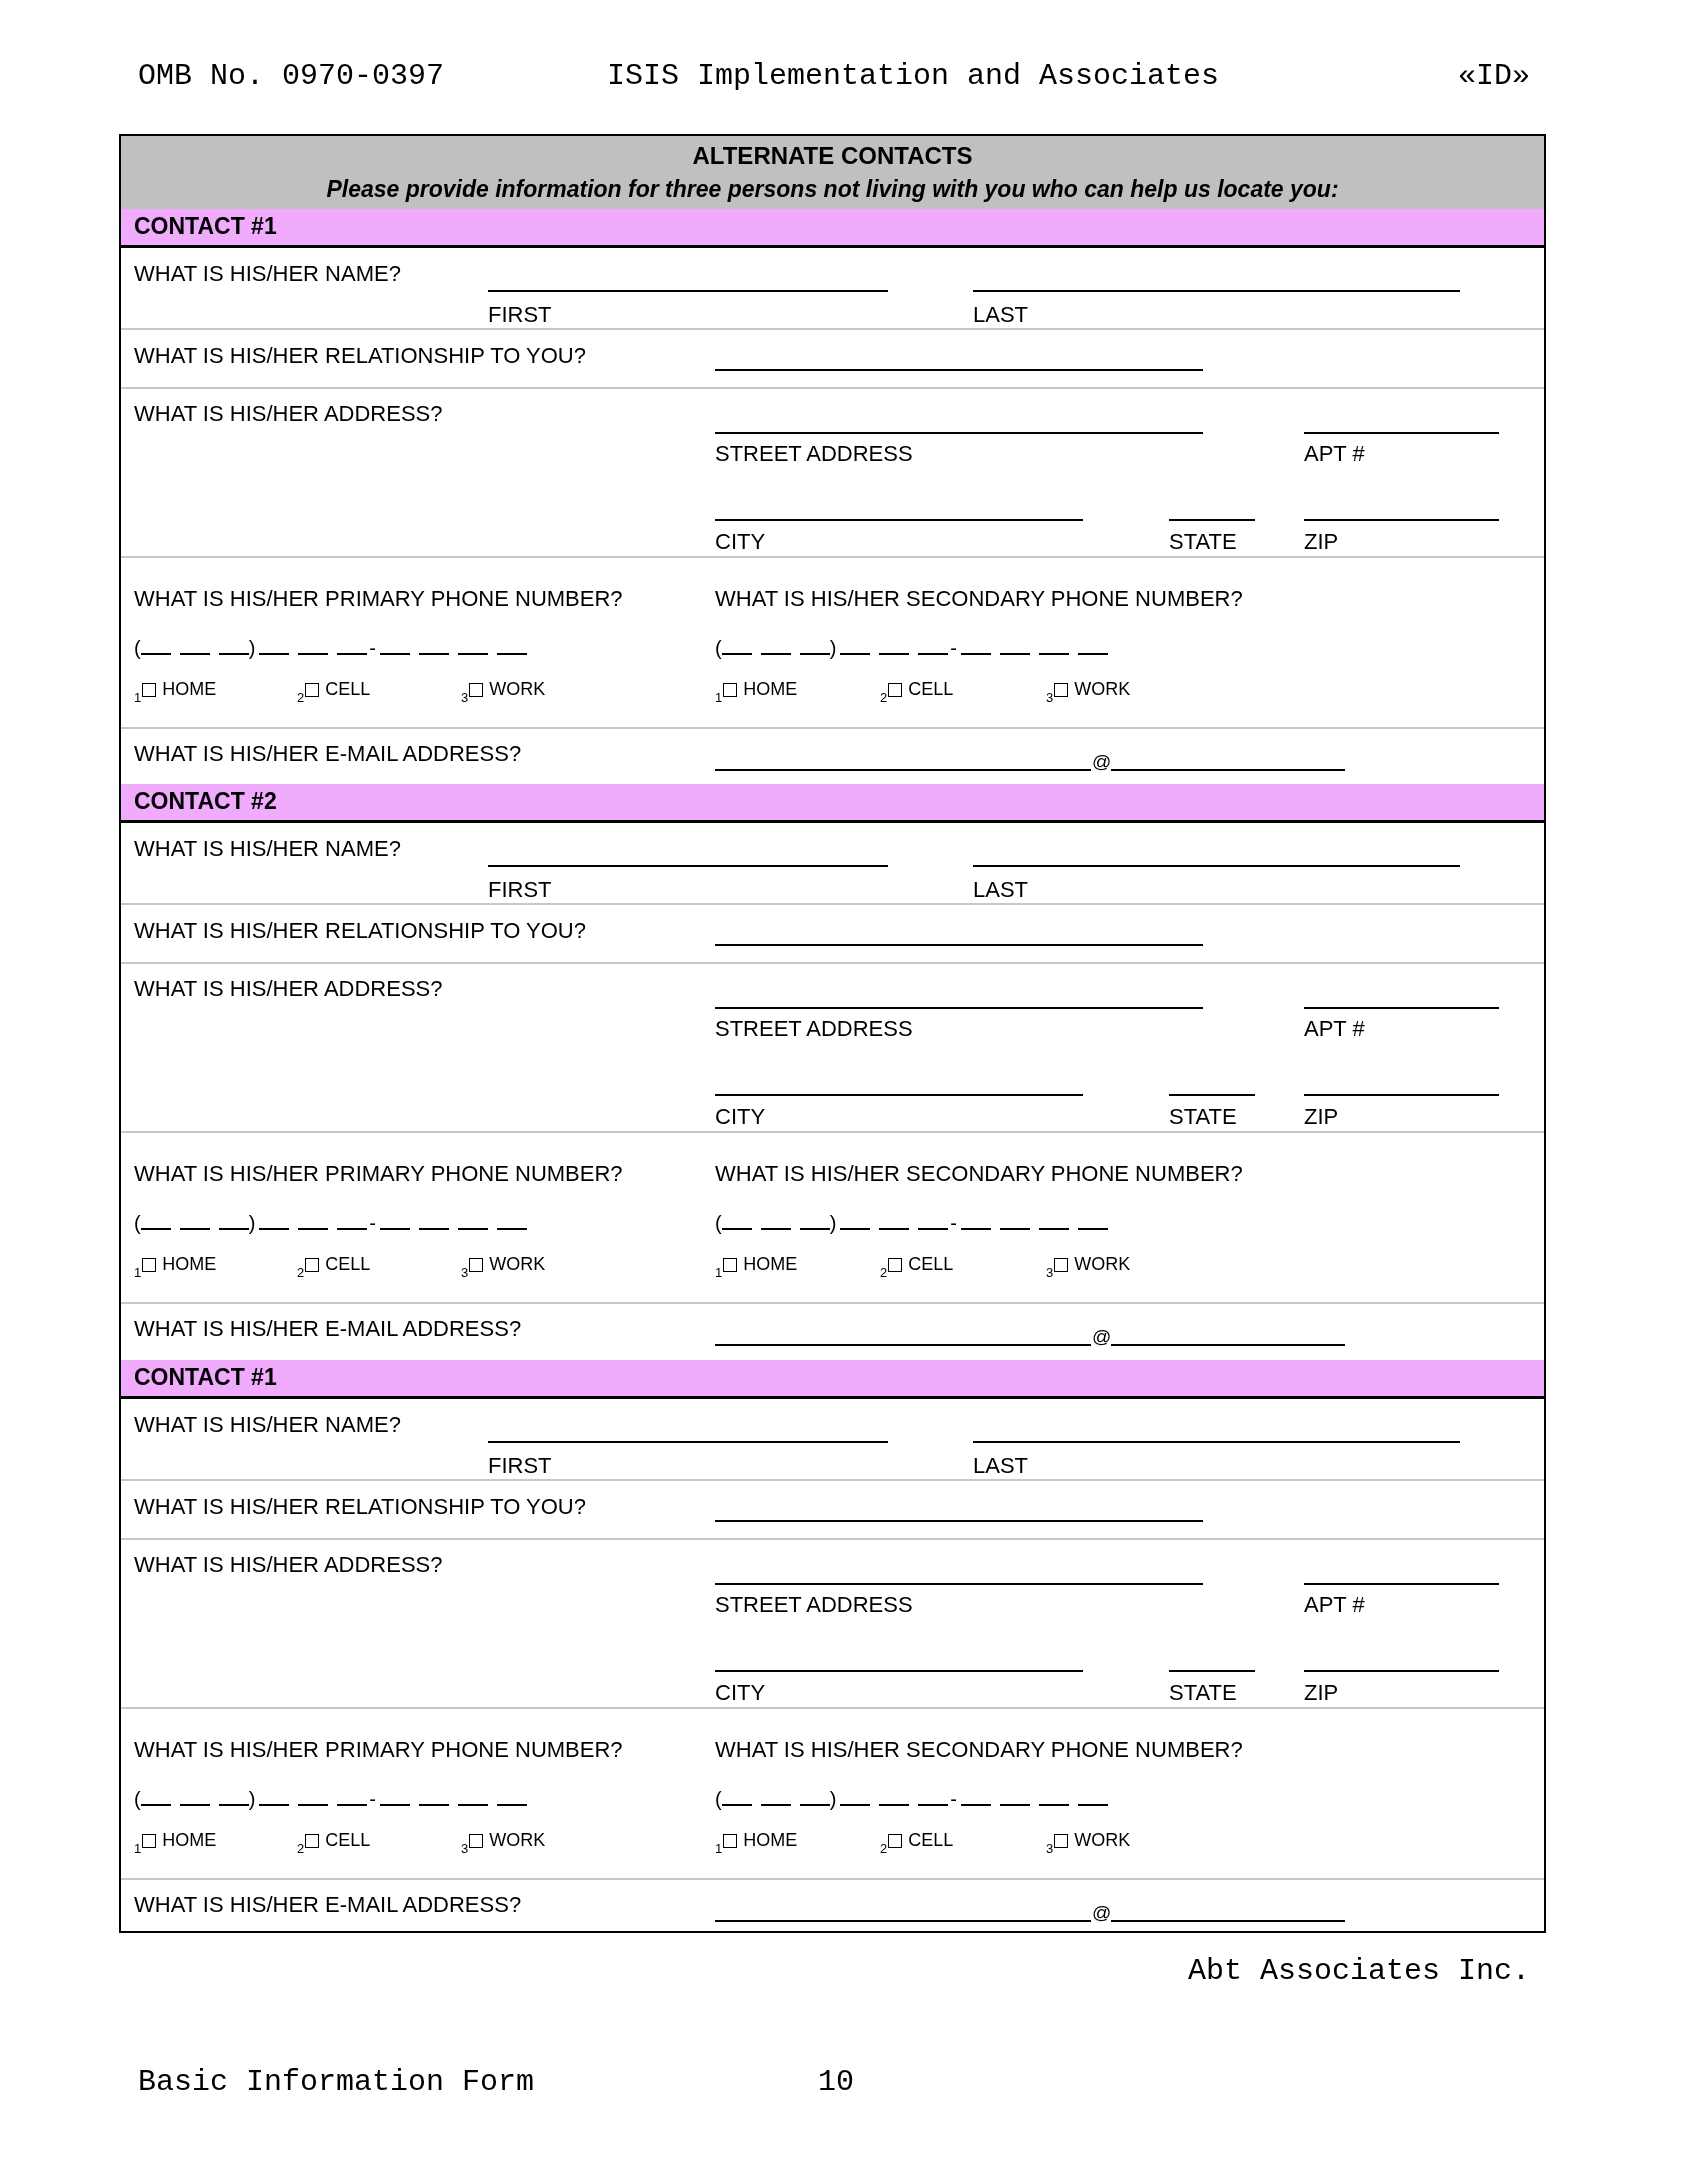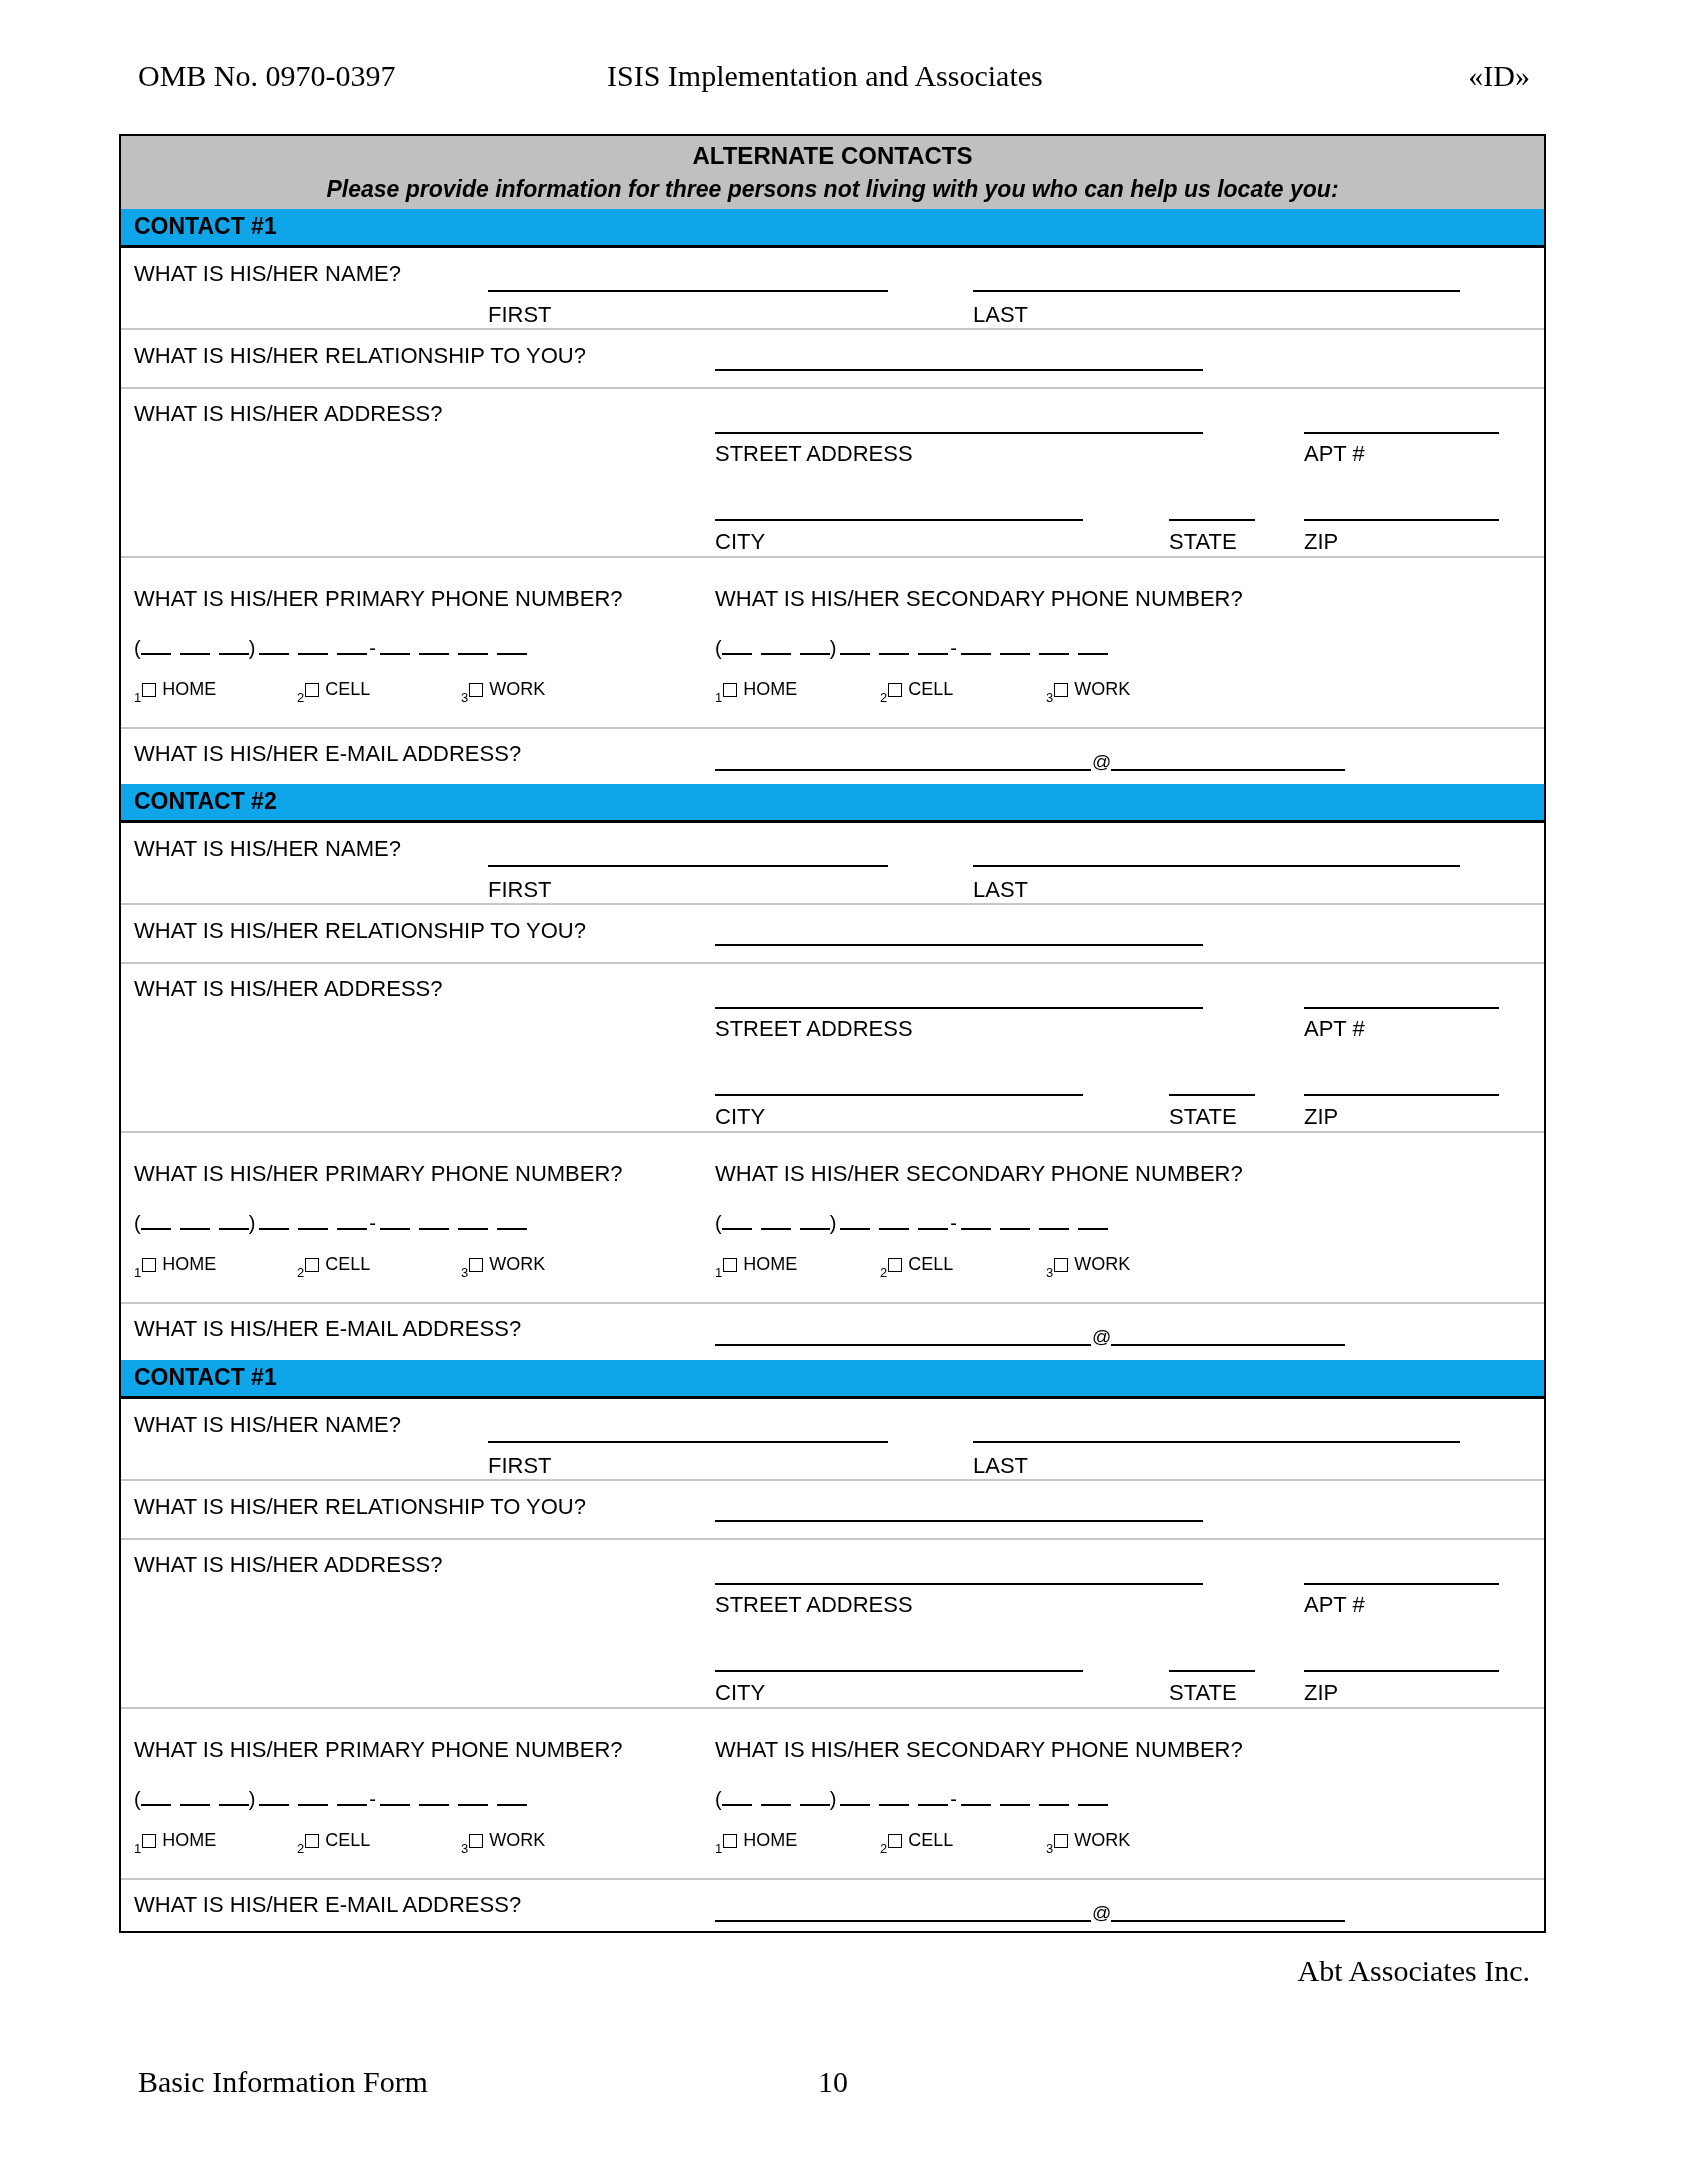--- a/index.html
+++ b/index.html
@@ -1,24 +1,24 @@
 <!DOCTYPE html>
 <html><head>
 <meta charset="utf-8">
 <style>
   html, body { margin:0; padding:0; background:#ffffff; }
   body { width:1683px; height:2178px; position:relative; overflow:hidden; font-family:"Liberation Sans", "DejaVu Sans", sans-serif; color:#000; }
   .abs { position:absolute; white-space:nowrap; }
-  .serif { font-family:Liberation Serif, serif; font-size:30px; line-height:1; }
+  .serif { font-family:Liberation Mono, monospace; font-size:30px; line-height:1; }
   .tbl { position:absolute; left:119px; top:134px; width:1427px; height:1799px; border:2px solid #000; box-sizing:border-box; }
   .band-top { position:absolute; left:0; top:0; right:0; height:73px; background:#c0c0c0; border-bottom:3px solid #000; }
   .band-top .t1 { position:absolute; left:0; right:0; top:6px; text-align:center; font-weight:bold; font-size:24px; }
   .band-top .t2 { position:absolute; left:0; right:0; top:40px; text-align:center; font-weight:bold; font-style:italic; font-size:23px; }
   .block { position:absolute; left:0; right:0; height:576px; }
-  .cband { position:absolute; left:0; right:0; top:0; height:36px; background:#0ea5e9; border-bottom:3px solid #000; }
+  .cband { position:absolute; left:0; right:0; top:0; height:36px; background:#f0abfc; border-bottom:3px solid #000; }
   .cband span { position:absolute; left:13px; top:4px; font-weight:bold; font-size:23px; }
   .row-div { position:absolute; left:0; right:0; height:2px; background:#c8c8c8; }
   .lbl { position:absolute; font-size:22px; white-space:nowrap; }
   .line { position:absolute; height:2px; background:#000; }
   .cb { display:inline-block; width:14px; height:14px; border:1.5px solid #000; box-sizing:border-box; vertical-align:middle; margin-right:6px; }
   .sub { font-size:13px; position:relative; top:7px; margin-right:1px; }
   .opt { position:absolute; font-size:18px; white-space:nowrap; }
   .phone { position:absolute; font-size:20px; white-space:nowrap; letter-spacing:0; }
   .blank { display:inline-block; width:30px; border-bottom:2px solid #000; height:18px; margin-right:9px; vertical-align:baseline; }
   .at { position:absolute; font-size:19px; }

